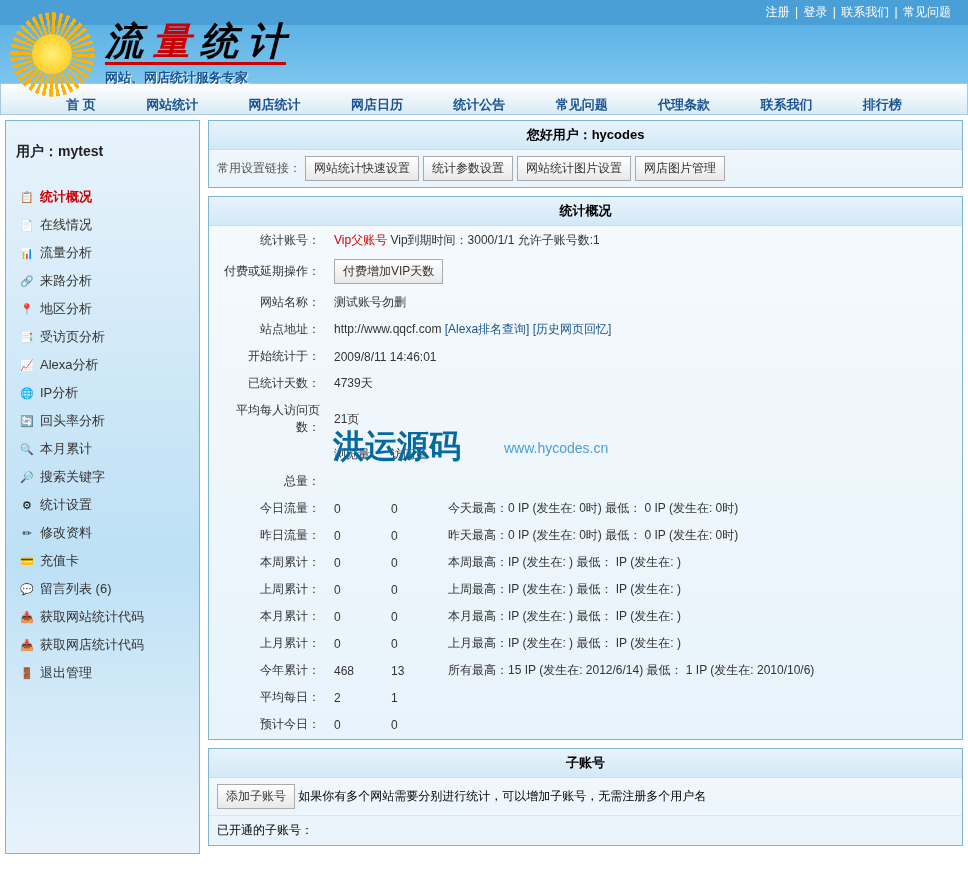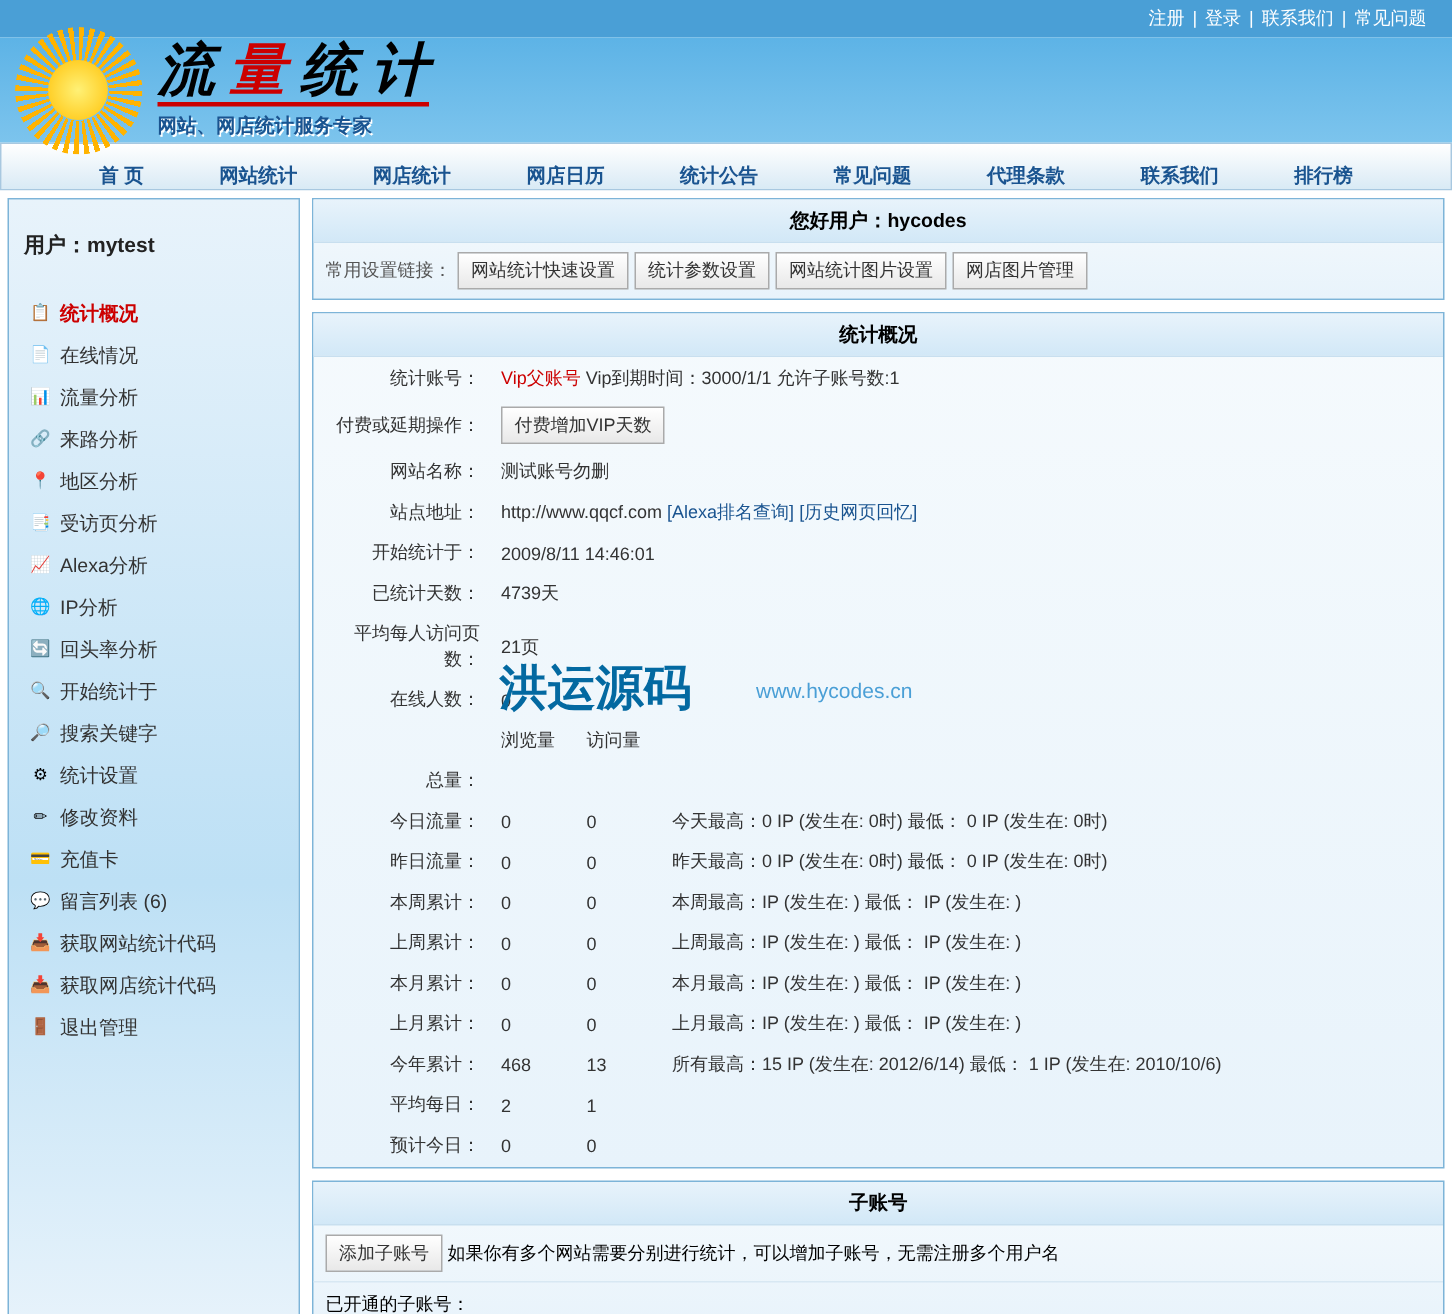--- a/index.html
+++ b/index.html
@@ -1,19 +1,19 @@
 <!DOCTYPE html>
 <html><head>
 <meta charset="utf-8">
 <style>
 * { margin: 0; padding: 0; box-sizing: border-box; }
 body { font-family: "Microsoft YaHei", Arial, sans-serif; font-size: 12px; background: #fff; width: 968px; }
 .top-links { background: #4a9fd6; text-align: right; padding: 4px 15px; color: #fff; font-size: 12px; }
 .top-links a { color: #fff; text-decoration: none; margin: 0 2px; }
-.header { background: linear-gradient(#5db3e6, #7cc4ed); height: 70px; display: flex; align-items: center; padding-left: 10px; position: relative; }
+.header { background: linear-gradient(#5db3e6, #7cc4ed); height: 58px; display: flex; align-items: center; padding-left: 10px; position: relative; }
 .sun { width: 85px; height: 85px; position: relative; margin-right: 10px; }
 .sun-core { width: 40px; height: 40px; background: radial-gradient(#fff176, #ffc107); border-radius: 50%; position: absolute; top: 22px; left: 22px; }
 .sun::before { content: ''; position: absolute; inset: 0; background: conic-gradient(from 0deg, #ffb300 0deg 5deg, transparent 5deg 10deg, #ffb300 10deg 15deg, transparent 15deg 20deg, #ffb300 20deg 25deg, transparent 25deg 30deg, #ffb300 30deg 35deg, transparent 35deg 40deg, #ffb300 40deg 45deg, transparent 45deg 50deg, #ffb300 50deg 55deg, transparent 55deg 60deg, #ffb300 60deg 65deg, transparent 65deg 70deg, #ffb300 70deg 75deg, transparent 75deg 80deg, #ffb300 80deg 85deg, transparent 85deg 90deg, #ffb300 90deg 95deg, transparent 95deg 100deg, #ffb300 100deg 105deg, transparent 105deg 110deg, #ffb300 110deg 115deg, transparent 115deg 120deg, #ffb300 120deg 125deg, transparent 125deg 130deg, #ffb300 130deg 135deg, transparent 135deg 140deg, #ffb300 140deg 145deg, transparent 145deg 150deg, #ffb300 150deg 155deg, transparent 155deg 160deg, #ffb300 160deg 165deg, transparent 165deg 170deg, #ffb300 170deg 175deg, transparent 175deg 180deg, #ffb300 180deg 185deg, transparent 185deg 190deg, #ffb300 190deg 195deg, transparent 195deg 200deg, #ffb300 200deg 205deg, transparent 205deg 210deg, #ffb300 210deg 215deg, transparent 215deg 220deg, #ffb300 220deg 225deg, transparent 225deg 230deg, #ffb300 230deg 235deg, transparent 235deg 240deg, #ffb300 240deg 245deg, transparent 245deg 250deg, #ffb300 250deg 255deg, transparent 255deg 260deg, #ffb300 260deg 265deg, transparent 265deg 270deg, #ffb300 270deg 275deg, transparent 275deg 280deg, #ffb300 280deg 285deg, transparent 285deg 290deg, #ffb300 290deg 295deg, transparent 295deg 300deg, #ffb300 300deg 305deg, transparent 305deg 310deg, #ffb300 310deg 315deg, transparent 315deg 320deg, #ffb300 320deg 325deg, transparent 325deg 330deg, #ffb300 330deg 335deg, transparent 335deg 340deg, #ffb300 340deg 345deg, transparent 345deg 350deg, #ffb300 350deg 355deg, transparent 355deg 360deg); border-radius: 50%; mask: radial-gradient(circle, transparent 20px, black 20px); }
 .logo-text { position: relative; }
 .logo-main { font-family: cursive; font-size: 38px; font-weight: bold; color: #000; font-style: italic; border-bottom: 3px solid #c00; padding-bottom: 2px; line-height: 1; }
 .logo-main .red { color: #c00; }
 .logo-sub { font-size: 13px; color: #1a5490; font-weight: bold; margin-top: 4px; text-shadow: 1px 1px 0 #fff; }
 .nav { background: linear-gradient(#fff, #d9eaf5); border: 1px solid #a8c8e0; height: 32px; display: flex; align-items: flex-end; justify-content: space-around; padding: 0 40px; }
 .nav a { color: #1a5490; text-decoration: none; font-weight: bold; font-size: 13px; }
 .container { display: flex; padding: 5px; gap: 8px; background: #fff; }
@@ -109,21 +109,21 @@
         <li>
           <span class="icon-box">🌐</span>
           <a>IP分析</a>
         </li>
         <li>
           <span class="icon-box">🔄</span>
           <a>回头率分析</a>
         </li>
         <li>
           <span class="icon-box">🔍</span>
-          <a>开始统计于</a>
+          <a>本月累计</a>
         </li>
         <li>
           <span class="icon-box">🔎</span>
           <a>搜索关键字</a>
         </li>
         <li>
           <span class="icon-box">⚙</span>
           <a>统计设置</a>
         </li>
         <li>
@@ -193,24 +193,20 @@
             <td class="val" colspan="3">2009/8/11 14:46:01</td>
             </tr>
         <tr>
               <td class="label">已统计天数：</td>
             <td class="val" colspan="3">4739天</td>
             </tr>
         <tr>
               <td class="label">平均每人访问页数：</td>
             <td class="val" colspan="3">21页</td>
             </tr>
-        <tr>
-              <td class="label">在线人数：</td>
-            <td class="val" colspan="3">0</td>
-            </tr>
         <tr class="col-header">
               <td></td>
               <td style="width:55px">浏览量</td>
               <td style="width:55px">访问量</td>
               <td></td>
             </tr>
         <tr>
               <td class="label">总量：</td>
               <td colspan="3"></td>
             </tr>

